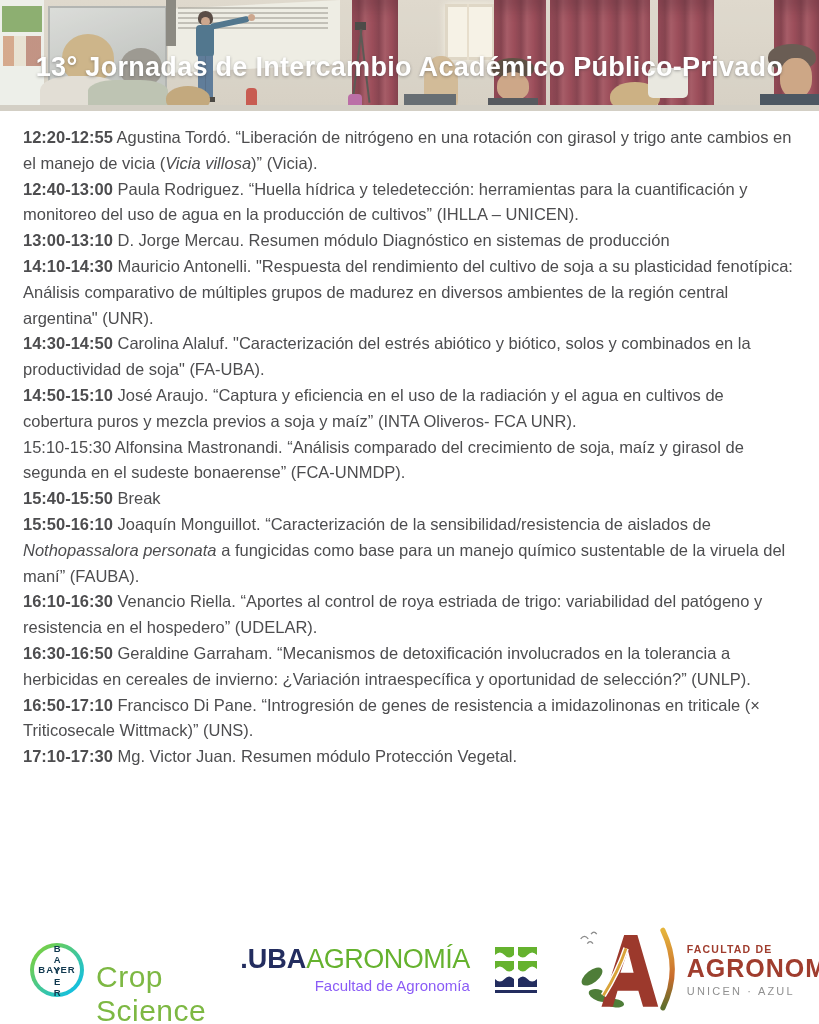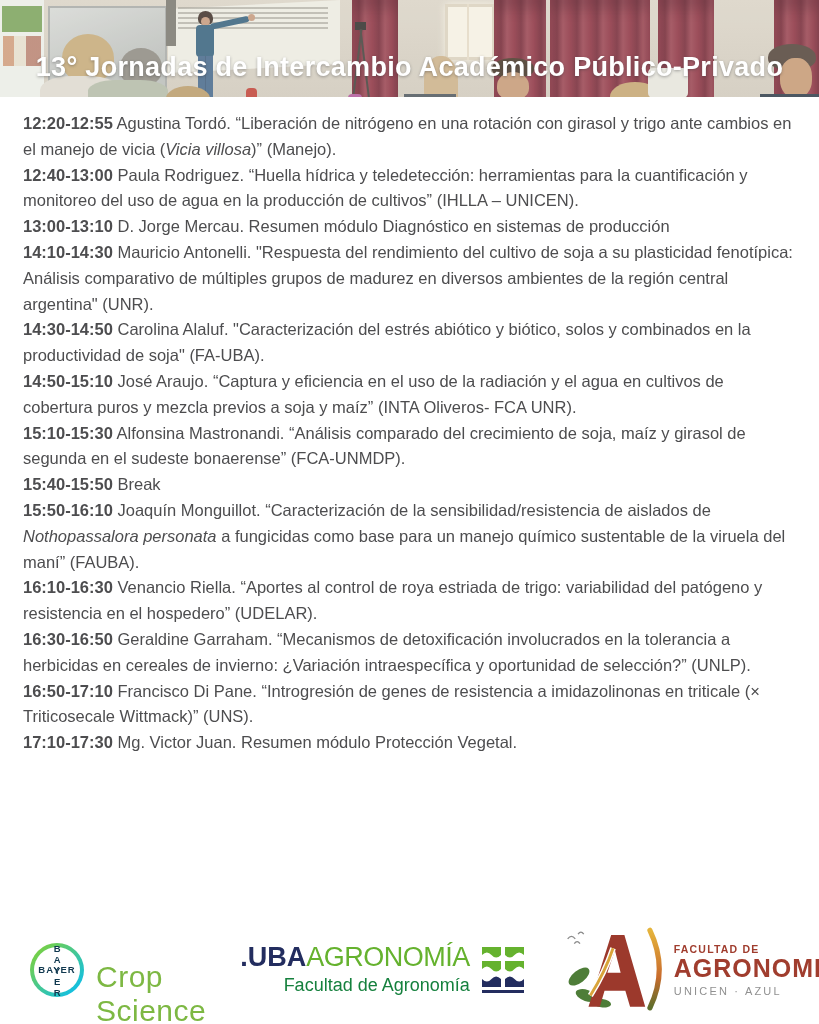--- a/index.html
+++ b/index.html
@@ -1,20 +1,20 @@
 <!DOCTYPE html>
 <html><head>
 <meta charset="utf-8">
 <style>
   * { margin:0; padding:0; box-sizing:border-box; }
   html,body { width:819px; height:1024px; background:#ffffff; overflow:hidden;
     font-family:"Liberation Sans", sans-serif; position:relative; }
 
   
-  .hero { position:relative; width:819px; height:97px; overflow:hidden;
+  .hero { position:relative; width:819px; height:111px; overflow:hidden;
     background:linear-gradient(#ddd6c9, #d2cbbe); }
   .hero * { position:absolute; }
   .poster { left:0; top:0; width:44px; height:111px; background:#eef0ea; }
   .poster-green { left:2px; top:6px; width:40px; height:26px; background:#7ba45b; }
   .poster-art { left:3px; top:36px; width:38px; height:30px;
     background:linear-gradient(90deg,#c57a4e 0 30%, #e4d9c4 30% 60%, #a4543f 60%); opacity:.7; }
   .whiteboard { left:48px; top:6px; width:119px; height:92px;
     background:linear-gradient(160deg,#d8dad7 0%, #bcbfbc 70%); border:2px solid #a9aba8; }
   .screen { left:168px; top:0; width:172px; height:64px; background:#efede4;
     transform:skewY(-3deg); transform-origin:right top; }
@@ -70,44 +70,44 @@
 
   .hero-overlay { left:0; top:0; width:819px; height:111px; background:rgba(238,234,228,.16); }
   .hero-title { left:0; top:52px; width:819px; text-align:center; color:#ffffff;
     font-size:27px; font-weight:800; letter-spacing:.3px;
     text-shadow:0 1px 3px rgba(50,50,55,.40); }
 
   
   .agenda { padding:14px 24px 0 23px; color:#4d4d4f; font-size:16.5px; line-height:25.8px; }
   .agenda p { margin:0; }
   .ai-time { font-weight:bold; }
-  .ai-time.regular { font-weight:700;text-align:right; }
+  .ai-time.regular { font-weight:400;text-align:right; }
   .ai-italic { font-style:italic; }
 
   
   .footer { position:absolute; left:0; bottom:8px; width:819px; height:92px;
     display:flex; align-items:center; padding:0 30px; background:#fff; }
 
   .bayer-wrap { display:flex; align-items:center; }
   .bayer-circle { position:relative; width:54px; height:54px; border-radius:50%;
     background:linear-gradient(135deg, #89d329 0%, #00bcff 100%); flex:0 0 auto; }
   .bayer-circle::before { content:""; position:absolute; inset:4px; border-radius:50%; background:#fff; }
   .bayer-h { position:absolute; left:0; right:0; top:50%; transform:translateY(-52%);
     text-align:center; font-size:9.5px; font-weight:bold; color:#10384f; letter-spacing:1px; }
   .bayer-v { position:absolute; top:5px; bottom:5px; left:50%; transform:translateX(-50%);
     writing-mode:vertical-lr; text-orientation:upright; display:flex; align-items:center; justify-content:center;
     font-size:9.5px; font-weight:bold; color:#10384f; letter-spacing:0; line-height:1; }
   .crop-science { margin-left:12px; font-size:30px; color:#7db843; letter-spacing:.5px;margin-top:48px; }
 
-  .uba-wrap { display:flex; align-items:center; margin-left:34px; }
+  .uba-wrap { display:flex; align-items:center; margin-left:34px;gap:13px; }
   .uba-text { display:flex; flex-direction:column; align-items:flex-end; }
   .uba-line1 { font-size:27px; line-height:1; white-space:nowrap; }
   .uba-dot { font-weight:800; color:#232d5f; }
   .uba-agro { color:#65b22e; font-weight:500; letter-spacing:-.5px; }
-  .uba-sub { font-size:18px; color:#15803d; margin-top:4px;margin-left:20px; }
+  .uba-sub { font-size:15px; color:#8b5cf6; margin-top:4px;margin-left:20px; }
   .uba-icon { margin-left:10px; }
 
   .unicen-wrap { display:flex; align-items:center; margin-left:36px; }
   .unicen-text { display:flex; flex-direction:column; margin-left:8px; }
   .unicen-l1 { font-size:10.5px; font-weight:bold; color:#a03d2e; letter-spacing:1.2px; }
   .unicen-l2 { font-size:25px; font-weight:800; color:#a03d2e; letter-spacing:1px; line-height:1.1; }
   .unicen-l3 { font-size:11px; color:#909090; letter-spacing:2.2px; margin-top:2px; }
 </style>
 </head>
 <body>
@@ -158,21 +158,21 @@
   <div class="h-rman-hair head"></div>
   <div class="h-rman-face"></div>
   <div class="b-rman"></div>
   <div class="table-strip"></div>
 
   <div class="hero-overlay"></div>
   <div class="hero-title">13° Jornadas de Intercambio Académico Público-Privado</div>
 </div>
 
 <div class="agenda">
-  <p class="agenda-item"><span class="ai-time">12:20-12:55</span><span class="ai-before"> Agustina Tordó. “Liberación de nitrógeno en una rotación con girasol y trigo ante cambios en el manejo de vicia (</span><span class="ai-italic">Vicia villosa</span><span class="ai-after">)” (Manejo).</span></p>
+  <p class="agenda-item"><span class="ai-time">12:20-12:55</span><span class="ai-before"> Agustina Tordó. “Liberación de nitrógeno en una rotación con girasol y trigo ante cambios en el manejo de vicia (</span><span class="ai-italic">Vicia villosa</span><span class="ai-after">)” (Vicia).</span></p>
 
   <p class="agenda-item"><span class="ai-time">12:40-13:00</span><span class="ai-before"> Paula Rodriguez. “Huella hídrica y teledetección: herramientas para la cuantificación y monitoreo del uso de agua en la producción de cultivos” (IHLLA – UNICEN).</span><span class="ai-italic"></span><span class="ai-after"></span></p>
 
   <p class="agenda-item"><span class="ai-time">13:00-13:10</span><span class="ai-before"> D. Jorge Mercau. Resumen módulo Diagnóstico en sistemas de producción</span><span class="ai-italic"></span><span class="ai-after"></span></p>
 
 
 
   <p class="agenda-item"><span class="ai-time">14:10-14:30</span><span class="ai-before"> Mauricio Antonelli. "Respuesta del rendimiento del cultivo de soja a su plasticidad fenotípica: Análisis comparativo de múltiples grupos de madurez en diversos ambientes de la región central argentina" (UNR).</span><span class="ai-italic"></span><span class="ai-after"></span></p>
 
   <p class="agenda-item"><span class="ai-time">14:30-14:50</span><span class="ai-before"> Carolina Alaluf. "Caracterización del estrés abiótico y biótico, solos y combinados en la productividad de soja" (FA-UBA).</span><span class="ai-italic"></span><span class="ai-after"></span></p>

